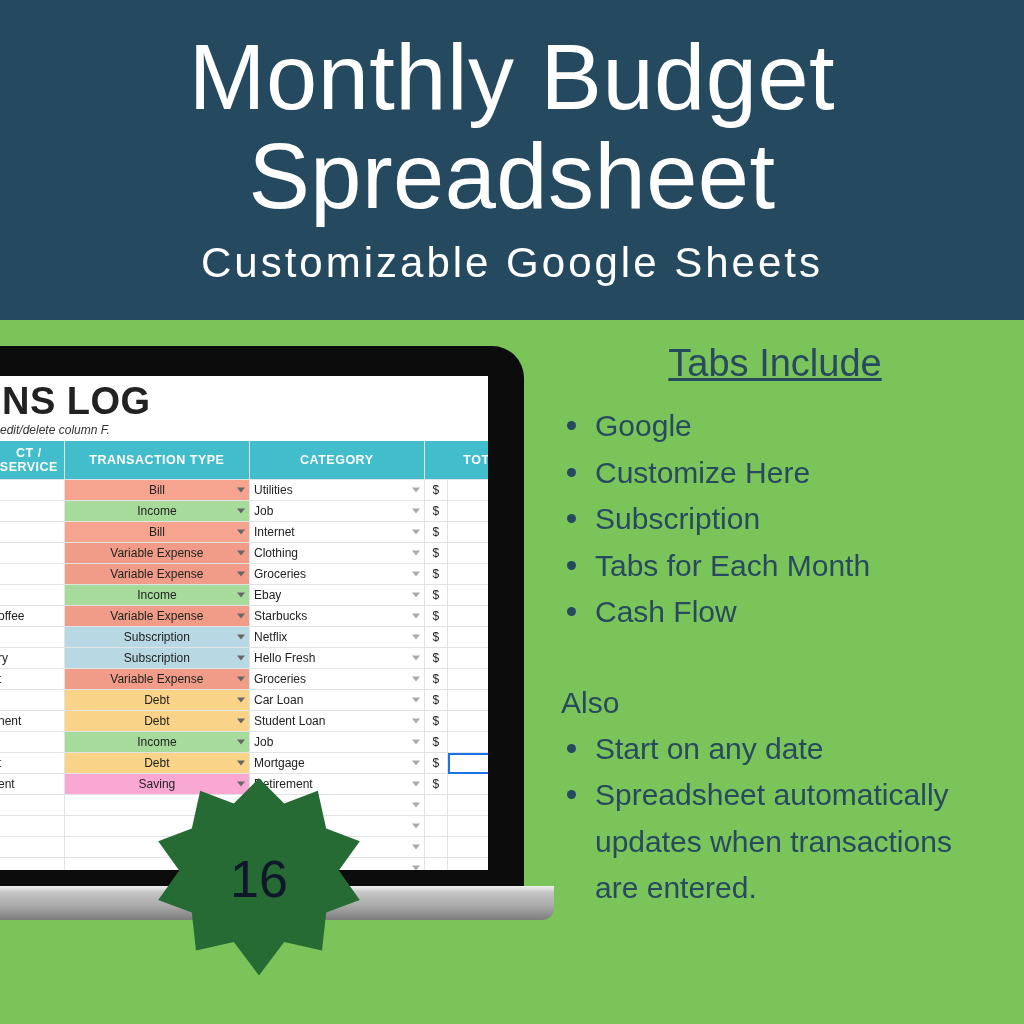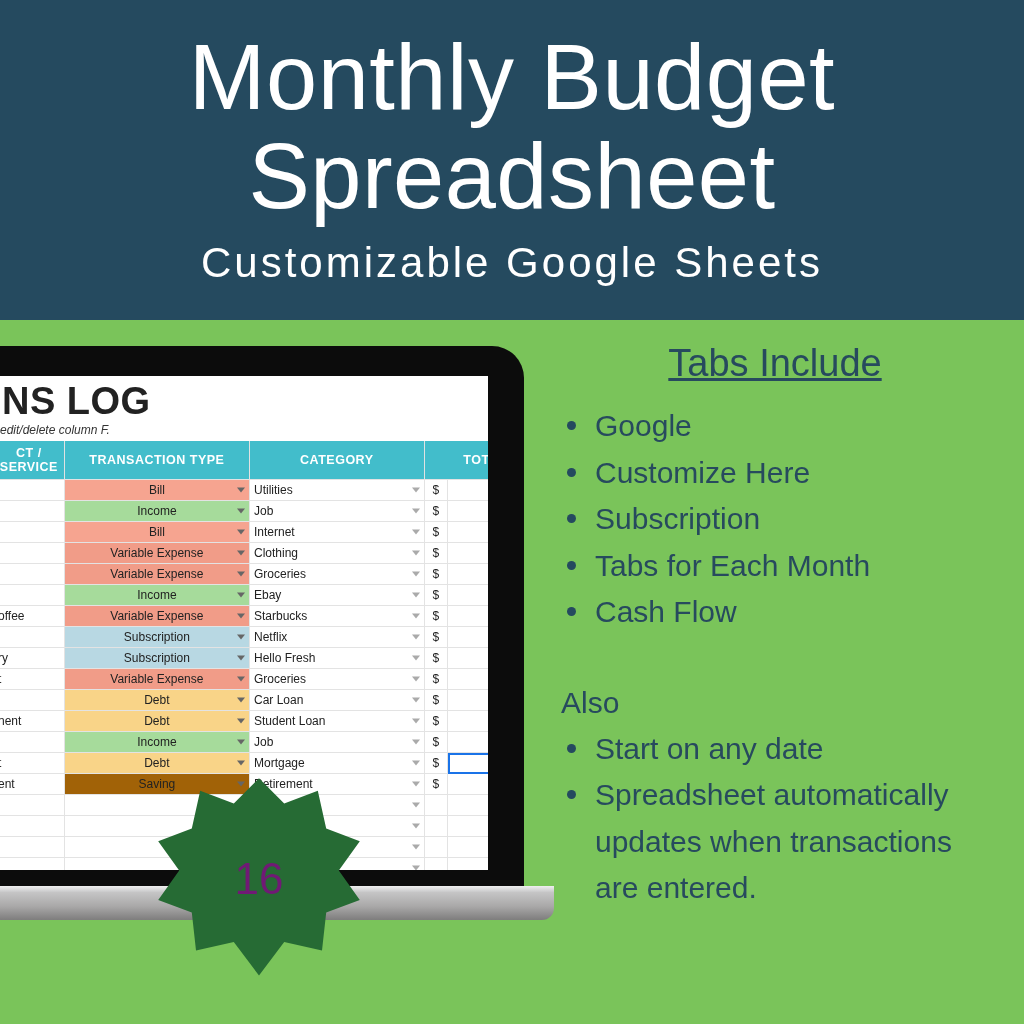--- a/index.html
+++ b/index.html
@@ -179,23 +179,23 @@
     bottom: -28px;
     width: 210px;
     height: 210px;
     display:flex;
     align-items:center;
     justify-content:center;
   }
   .badge svg { position:absolute; inset:0; }
   .badge-text{
     position: relative;
-    color:#701a75;
+    color:#0f172a;
     text-align:center;
-    font-size:44px;
+    font-size:52px;
     line-height:1.05;
     font-weight:300;
     z-index:2;
   }
 </style>
 </head>
 <body>
 
 <div class="header">
   <div class="title">
@@ -322,21 +322,21 @@
               </tr>
               <tr>
                 <td class="col-svc">t</td>
                 <td class="col-type tt" style="background: rgb(249, 212, 136);">Debt<span class="tri"></span></td>
                 <td class="col-cat cat">Mortgage<span class="dd"></span></td>
                 <td class="col-sym">$</td>
                 <td class="col-total selcell">1,600.00</td>
               </tr>
               <tr>
                 <td class="col-svc">ent</td>
-                <td class="col-type tt" style="background: #a16207;">Saving<span class="tri"></span></td>
+                <td class="col-type tt" style="background: #f9a8d4;">Saving<span class="tri"></span></td>
                 <td class="col-cat cat">Retirement<span class="dd"></span></td>
                 <td class="col-sym">$</td>
                 <td class="col-total">100.00</td>
               </tr>
               <tr>
                 <td class="col-svc"></td>
                 <td class="col-type tt">
                   <span class="tri"></span>
                 </td>
                 <td class="col-cat cat">

